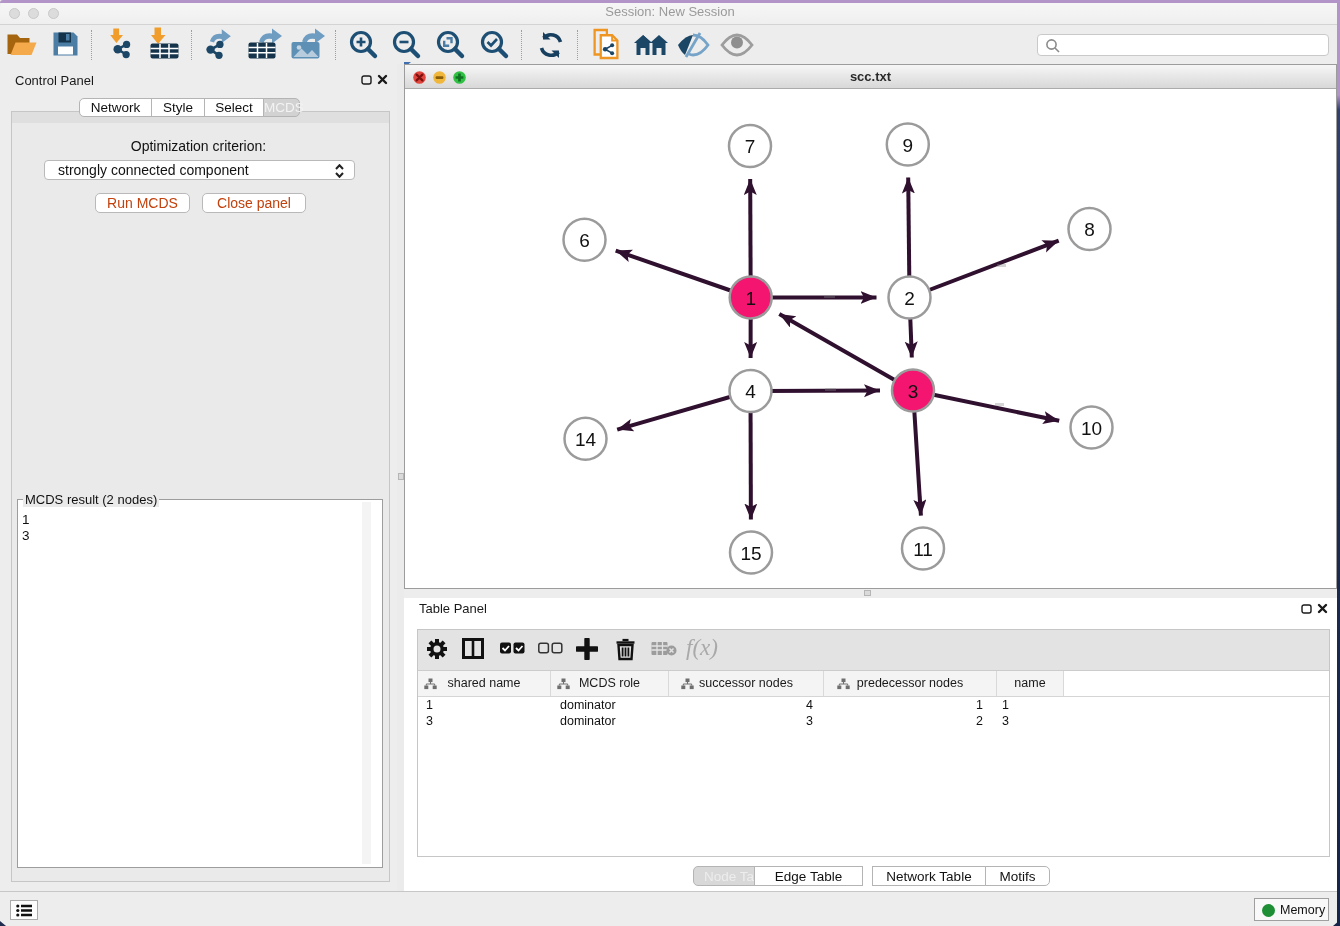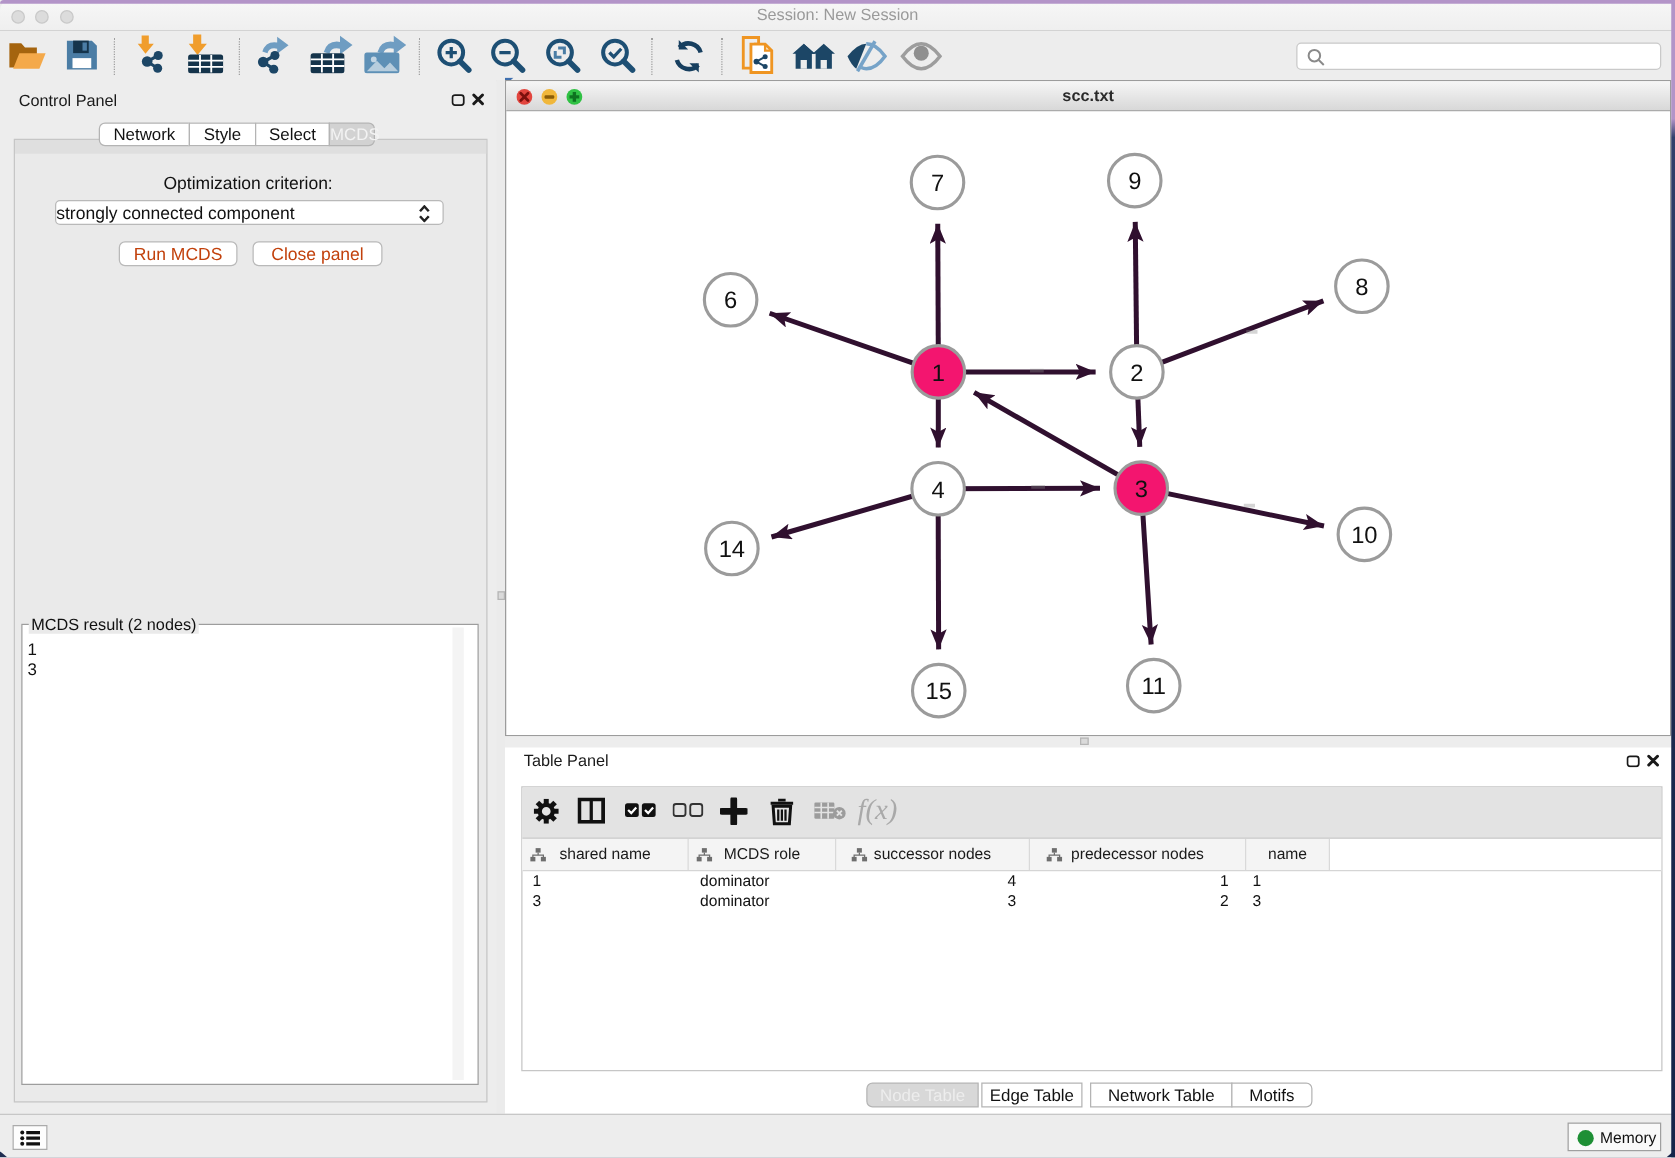--- a/index.html
+++ b/index.html
@@ -17,21 +17,21 @@
   .tbsep{position:absolute;top:5px;height:30px;width:0;border-left:1px dotted #9f9f9f;}
   .ticon{position:absolute;top:0;}
   #searchbox{position:absolute;left:1037px;top:9px;width:290px;height:20px;background:#fff;border:1px solid #c9c9c9;border-radius:4px;}
   
   #cpanel{position:absolute;left:0;top:64px;width:397px;height:827px;background:#ededed;}
   #cp-title{position:absolute;left:15px;top:9px;font-size:13px;color:#1a1a1a;}
   #cp-inner{position:absolute;left:11px;top:47px;width:379px;height:771px;background:#eaeaea;border:1px solid #c6c6c6;box-sizing:border-box;}
   #cp-strip{position:absolute;left:12px;top:48px;width:377px;height:11px;background:#dfdfdf;}
   .tabseg{position:absolute;top:34px;height:19px;box-sizing:border-box;background:#fff;border:1px solid #b4b4b4;
     font-size:13.5px;color:#111;text-align:center;line-height:18px;}
-  .dd{position:absolute;left:44px;top:96px;width:311px;height:20px;background:#fff;border:1px solid #b9b9b9;border-radius:4px;box-sizing:border-box;font-size:14px;color:#111;line-height:18px;}
+  .dd{position:absolute;left:44px;top:96px;width:311px;height:20px;background:#fff;border:1px solid #b9b9b9;border-radius:4px;box-sizing:border-box;font-size:14px;color:#111;line-height:18px;padding-left:13px;}
   .btn{position:absolute;top:129px;height:20px;background:#fff;border:1px solid #b9b9b9;border-radius:5px;box-sizing:border-box;font-size:14px;color:#c2410c;text-align:center;line-height:18px;}
   #groupbox{position:absolute;left:17px;top:435px;width:366px;height:369px;background:#fff;border:1px solid #9d9d9d;box-sizing:border-box;}
   #gb-label{position:absolute;left:23px;top:428px;font-size:13px;color:#111;background:#eaeaea;padding:0 2px;}
   
   #vsplit{position:absolute;left:397px;top:64px;width:8px;height:827px;background:#ebebeb;}
   #vhandle{position:absolute;left:398px;top:473px;width:6px;height:7px;background:#dadada;border:1px solid #b5b5b5;box-sizing:border-box;}
   
   #netframe{position:absolute;left:404px;top:64px;width:933px;height:525px;background:#fff;border:1px solid #9c9c9c;box-sizing:border-box;}
   #nf-titlebar{position:absolute;left:0;top:0;width:100%;height:23px;background:linear-gradient(#f6f6f6,#d8d8d8);border-bottom:1px solid #ababab;}
   #nf-title{position:absolute;left:0;top:4px;width:100%;text-align:center;font-size:13px;font-weight:bold;color:#2a2a2a;}
@@ -409,21 +409,21 @@
       <div class="td" style="left:584px;top:68px;">1</div>
       <div class="td" style="left:8px;top:84px;">3</div>
       <div class="td" style="left:142px;top:84px;">dominator</div>
       <div class="td" style="left:388px;top:84px;">3</div>
       <div class="td" style="left:558px;top:84px;">2</div>
       <div class="td" style="left:584px;top:84px;">3</div>
     </div>
   </div>
 
   <div class="btab" style="left:693px;width:90px;border-radius:5px 0 0 5px;background:#d8d8d8;color:#ededed;">Node Table</div>
-  <div class="btab" style="left:785px;width:81px;">Edge Table</div>
+  <div class="btab" style="left:754px;width:109px;">Edge Table</div>
   <div class="btab" style="left:872px;width:114px;">Network Table</div>
   <div class="btab" style="left:985px;width:65px;border-radius:0 5px 5px 0;">Motifs</div>
 
   <div id="statusbar">
     <div id="listbtn">
       <svg class="abs" style="left:5px;top:3px;" width="16" height="13" viewBox="0 0 16 13">
         <circle cx="1.8" cy="2" r="1.6" fill="#111"></circle>
           <circle cx="1.8" cy="6.5" r="1.6" fill="#111"></circle>
           <circle cx="1.8" cy="11" r="1.6" fill="#111"></circle>
         <path d="M5 2 h11 M5 6.5 h11 M5 11 h11" stroke="#111" stroke-width="2.6"></path>

